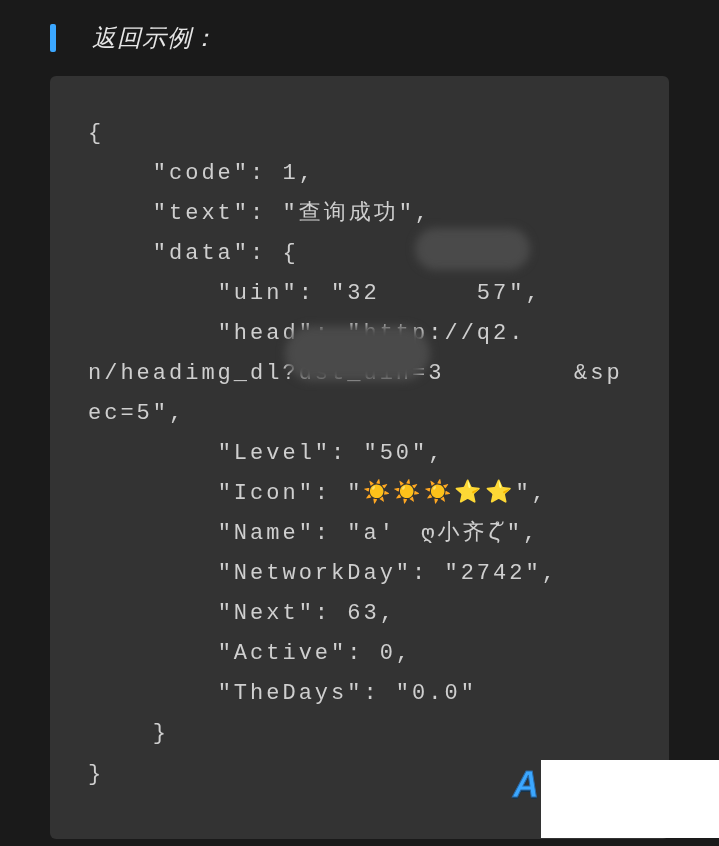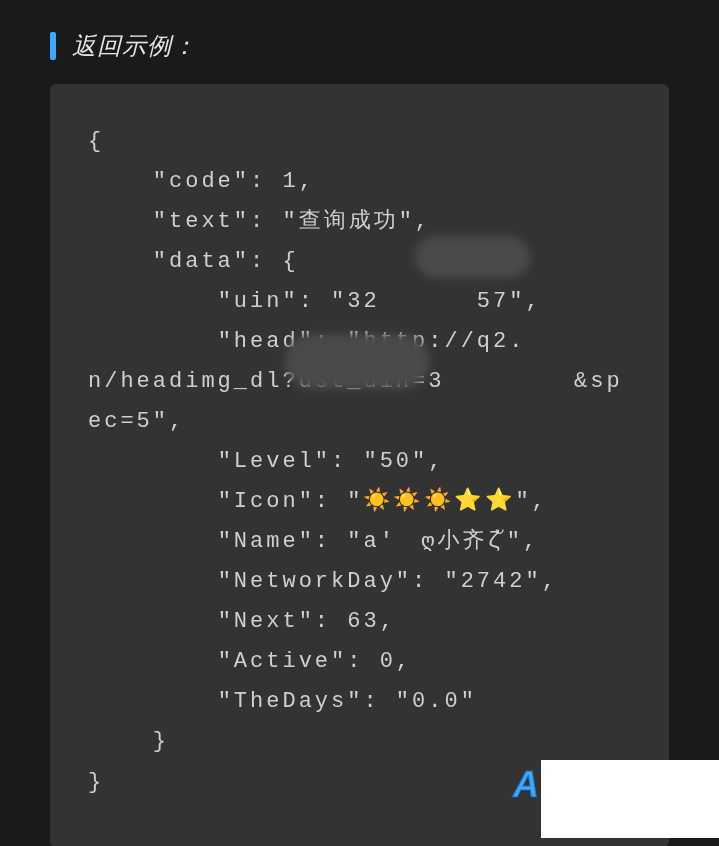--- a/index.html
+++ b/index.html
@@ -11,21 +11,22 @@
     background: #1a1a1a;
     width: 719px;
     height: 846px;
     overflow: hidden;
     font-family: "Microsoft YaHei", "PingFang SC", sans-serif;
     position: relative;
   }
   .heading-row {
     display: flex;
     align-items: center;
-    padding: 30px 50px 22px 50px;
+    padding: 22px 50px 22px 50px;
+    gap: 20px;
   }
   .heading-bar {
     width: 6px;
     height: 28px;
     background: #3ba7ff;
     border-radius: 2px;
     margin-right: 16px;
   }
   .heading-text {
     color: #e6e6e6;

